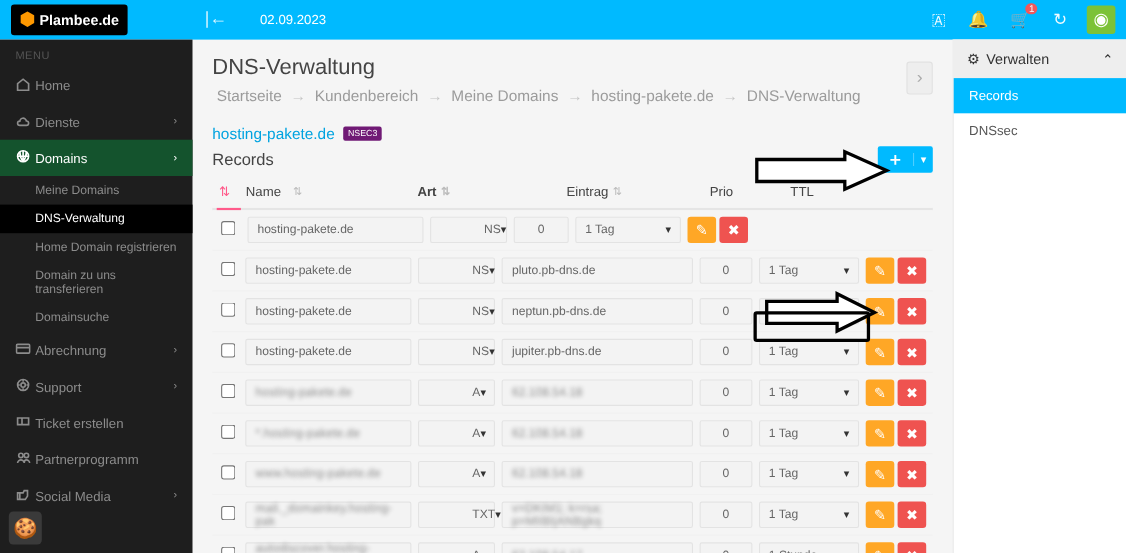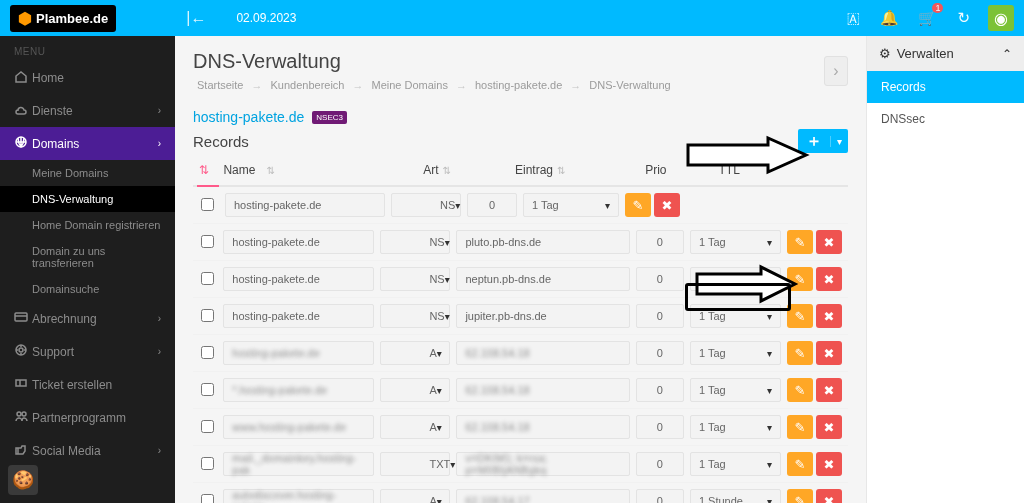--- a/index.html
+++ b/index.html
@@ -15,46 +15,46 @@
   .top-icon { margin: 0 10px; font-size: 15px; opacity:.95; position:relative; cursor:pointer; }
   .top-icon .badge { position:absolute; top:-6px; right:-6px; background:#ff5252; font-size:9px; border-radius:6px; padding:0 3px; }
   .top-user { background:#7cc237; width:26px; height:26px; border-radius:3px; display:flex; align-items:center; justify-content:center; margin-left:8px; }
 
   .sidebar { position:absolute; left:0; top:36px; bottom:0; width:175px; background:#1e1e1e; color:#8c8c8c; font-size:12px; }
   .side-menu-lbl { font-size:10px; color:#555; padding:10px 14px 4px; letter-spacing:.5px; }
   .side-item { display:flex; align-items:center; padding:8px 14px; cursor:pointer; }
   .side-item .ico { width:18px; font-size:13px; }
   .side-item .txt { flex:1; }
   .side-item .chev { font-size:10px; }
-  .side-item.active { background:#4c1d95; color:#fff; }
+  .side-item.active { background:#14532d; color:#fff; }
   .side-sub { padding:7px 14px 7px 32px; cursor:pointer; font-size:11px; }
   .side-sub.active { background:#000; color:#fff; }
   .cookie-btn { position:absolute; left:8px; bottom:8px; background:#3a3a3a; border-radius:4px; padding:4px; color:#fff; font-size:18px; }
 
   .main { position:absolute; left:175px; right:158px; top:36px; bottom:0; padding:14px 18px; overflow:hidden; }
   .page-title { font-size:20px; color:#444; margin-bottom:6px; }
-  .crumbs { font-size:11px; color:#9b9b9b; margin-bottom:18px; }
+  .crumbs { font-size:14px; color:#9b9b9b; margin-bottom:18px; }
   .crumbs span { margin:0 4px; }
   .crumbs .sep { color:#c4c4c4; }
   .next-btn { position:absolute; right:18px; top:20px; background:#eee; border:1px solid #e1e1e1; border-radius:3px; width:24px; height:30px; display:flex; align-items:center; justify-content:center; color:#aaa; cursor:pointer; }
   .domain-line { display:flex; align-items:center; gap:8px; margin-bottom:4px;}
   .domain-name { color:#00a3e0; font-size:14px; }
   .nsec { background:#701a75; color:#fff; font-size:8px; padding:2px 4px; border-radius:2px; }
   .records-lbl { font-size:15px; color:#444; }
   .records-header { display:flex; align-items:center; }
   .add-btn { margin-left:auto; background:#00baff; color:#fff; border-radius:2px; height:24px; display:flex; align-items:center; cursor:pointer; }
   .add-btn .plus { padding:0 8px; font-weight:bold; }
   .add-btn .dd { padding:0 6px; font-size:10px; border-left:1px solid rgba(255,255,255,.3); }
 
   .table-head { display:flex; padding:10px 6px 8px; border-bottom:2px solid #e5e5e5; font-size:12px; color:#444; position:relative; }
   .th { display:flex; align-items:center; gap:4px; }
   .th .sort { color:#bbb; font-size:10px; }
   .col-cb { width:26px; }
   .col-name { width:166px;gap:11px; }
-  .col-art { width:76px; justify-content:flex-end; }
+  .col-art { width:76px; justify-content:flex-start;font-weight:bold; }
   .col-eintrag { width:190px; text-align:center; justify-content:center; }
   .col-prio { width:56px; justify-content:center; }
   .col-ttl { width:100px; justify-content:center; }
   .col-act { width:70px; }
   .table-head::after { content:''; position:absolute; left:4px; bottom:-2px; width:22px; height:2px; background:#ff5a8a; }
 
   .row { display:flex; align-items:center; padding:6px; border-bottom:1px solid #f1f1f1; }
   .row input[type=checkbox] { margin:0 6px 0 2px; }
   .cell { font-size:11px; }
   .fld { background:#f3f3f3; border:1px solid #e3e3e3; border-radius:2px; height:24px; padding:0 8px; font-size:11px; color:#666; display:flex; align-items:center; }

